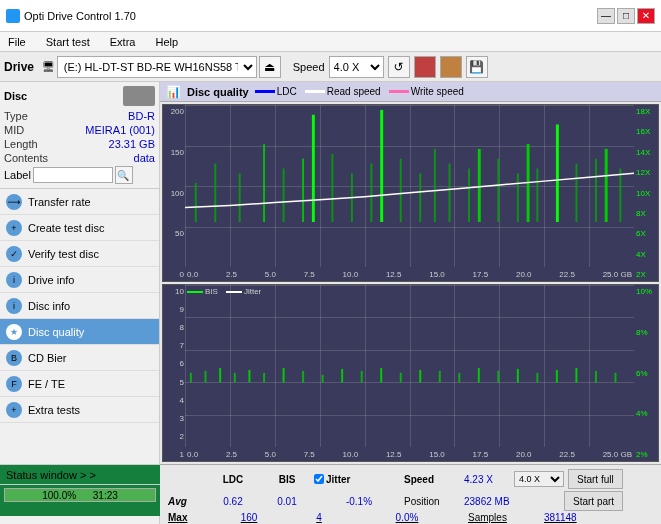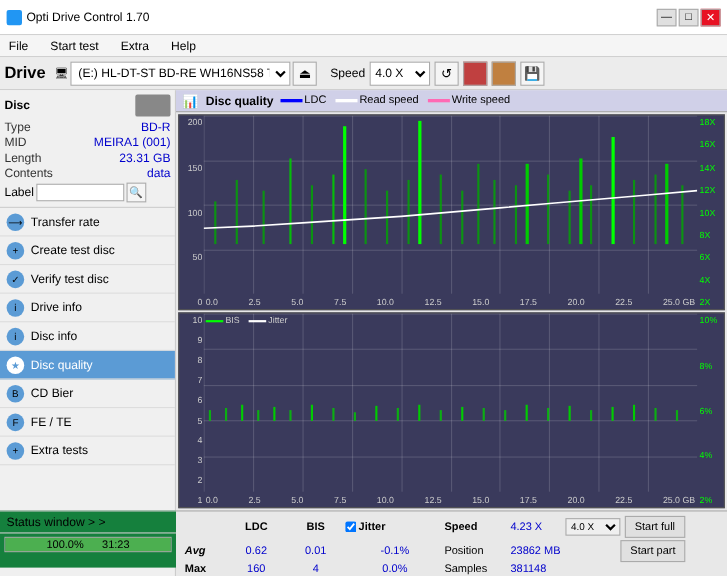--- a/index.html
+++ b/index.html
@@ -40,21 +40,21 @@
     
     .toolbar {
       background: #ececec;
       height: 30px;
       display: flex;
       align-items: center;
       padding: 0 4px;
       border-bottom: 1px solid #ccc;
       gap: 4px;
     }
-    .toolbar-label { font-size: 15px; font-weight: bold; margin-right: 4px; }
+    .toolbar-label { font-size: 12px; font-weight: bold; margin-right: 4px; }
     .drive-select {
       height: 22px; font-size: 11px; border: 1px solid #aaa; padding: 0 2px;
       background: white; width: 200px;
     }
     .toolbar-btn {
       height: 22px; width: 22px; border: 1px solid #aaa; background: #f5f5f5;
       cursor: pointer; display: flex; align-items: center; justify-content: center; font-size: 12px;
     }
     .speed-label { font-size: 11px; margin-left: 8px; }
     .speed-select { height: 22px; font-size: 11px; border: 1px solid #aaa; background: white; width: 55px; }
@@ -625,21 +625,21 @@
       </div>
       <div style="display:flex;gap:0;align-items:center;padding:0 4px;">
         <span style="width:38px;font-size:10px;font-weight:bold;font-style:italic;">Avg</span>
         <span class="stats-cell blue" style="width:54px;">0.62</span>
         <span class="stats-cell blue" style="width:54px;">0.01</span>
         <span class="stats-cell blue" style="width:90px;">-0.1%</span>
         <span style="width:60px;font-size:10px;">Position</span>
         <span class="pos-val" style="width:100px;font-size:10px;">23862 MB</span>
         <button class="action-btn">Start part</button>
       </div>
-      <div style="display:flex;gap:0;align-items:center;padding:0 4px;">
+      <div style="display:flex;gap:16px;align-items:center;padding:0 4px;text-decoration:underline;">
         <span style="width:38px;font-size:10px;font-weight:bold;">Max</span>
         <span class="stats-cell blue" style="width:54px;">160</span>
         <span class="stats-cell blue" style="width:54px;">4</span>
         <span class="stats-cell blue" style="width:90px;">0.0%</span>
         <span style="width:60px;font-size:10px;">Samples</span>
         <span class="pos-val" style="width:100px;font-size:10px;">381148</span>
       </div>
       <div style="display:flex;gap:0;align-items:center;padding:0 4px;">
         <span style="width:38px;font-size:10px;font-weight:bold;">Total</span>
         <span class="stats-cell blue" style="width:54px;">236613</span>

